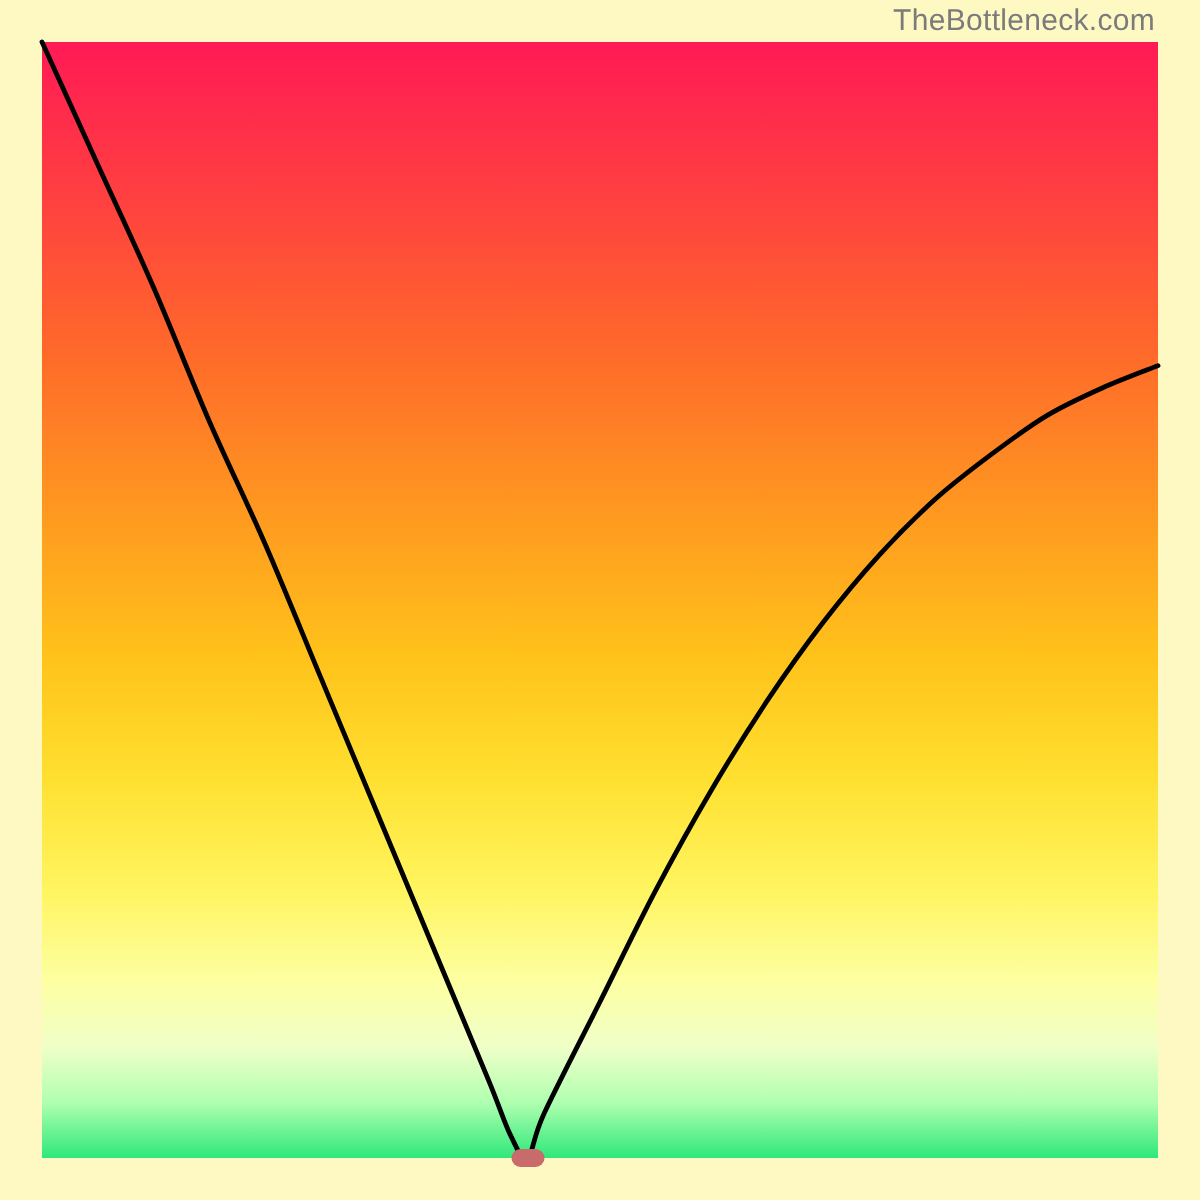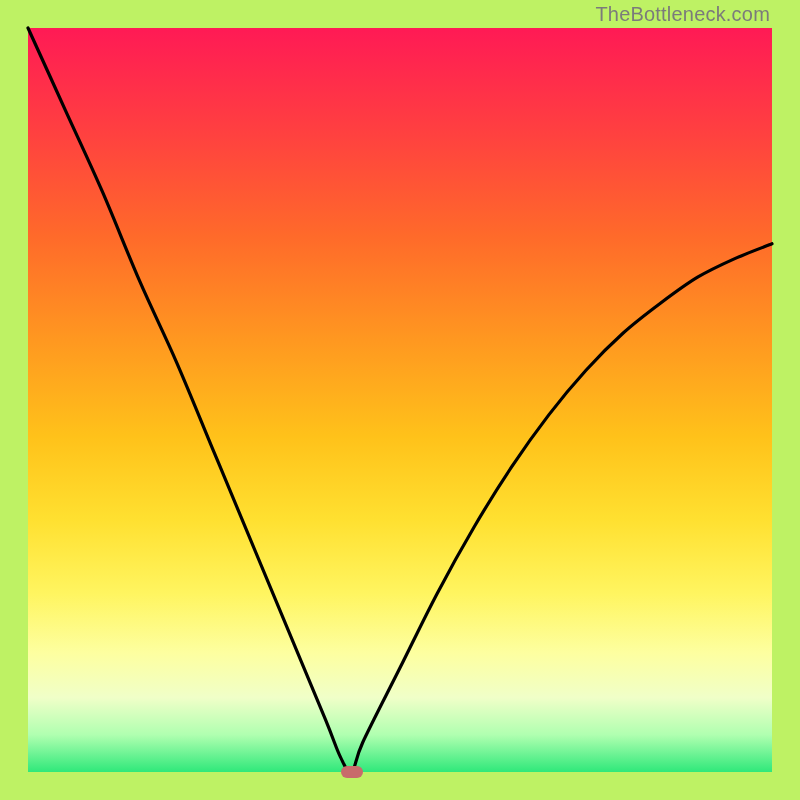--- a/index.html
+++ b/index.html
@@ -9,21 +9,21 @@
     height: 800px;
     background: #000;
     overflow: hidden;
   }
   .frame {
     position: absolute;
     top: 0;
     left: 0;
     width: 800px;
     height: 800px;
-    background: #bef264;
+    background: #fef9c3;
   }
   .plot {
     position: absolute;
     top: 28px;
     left: 28px;
     width: 744px;
     height: 744px;
     background: linear-gradient(
       to bottom,
       #ff1a55 0%,

